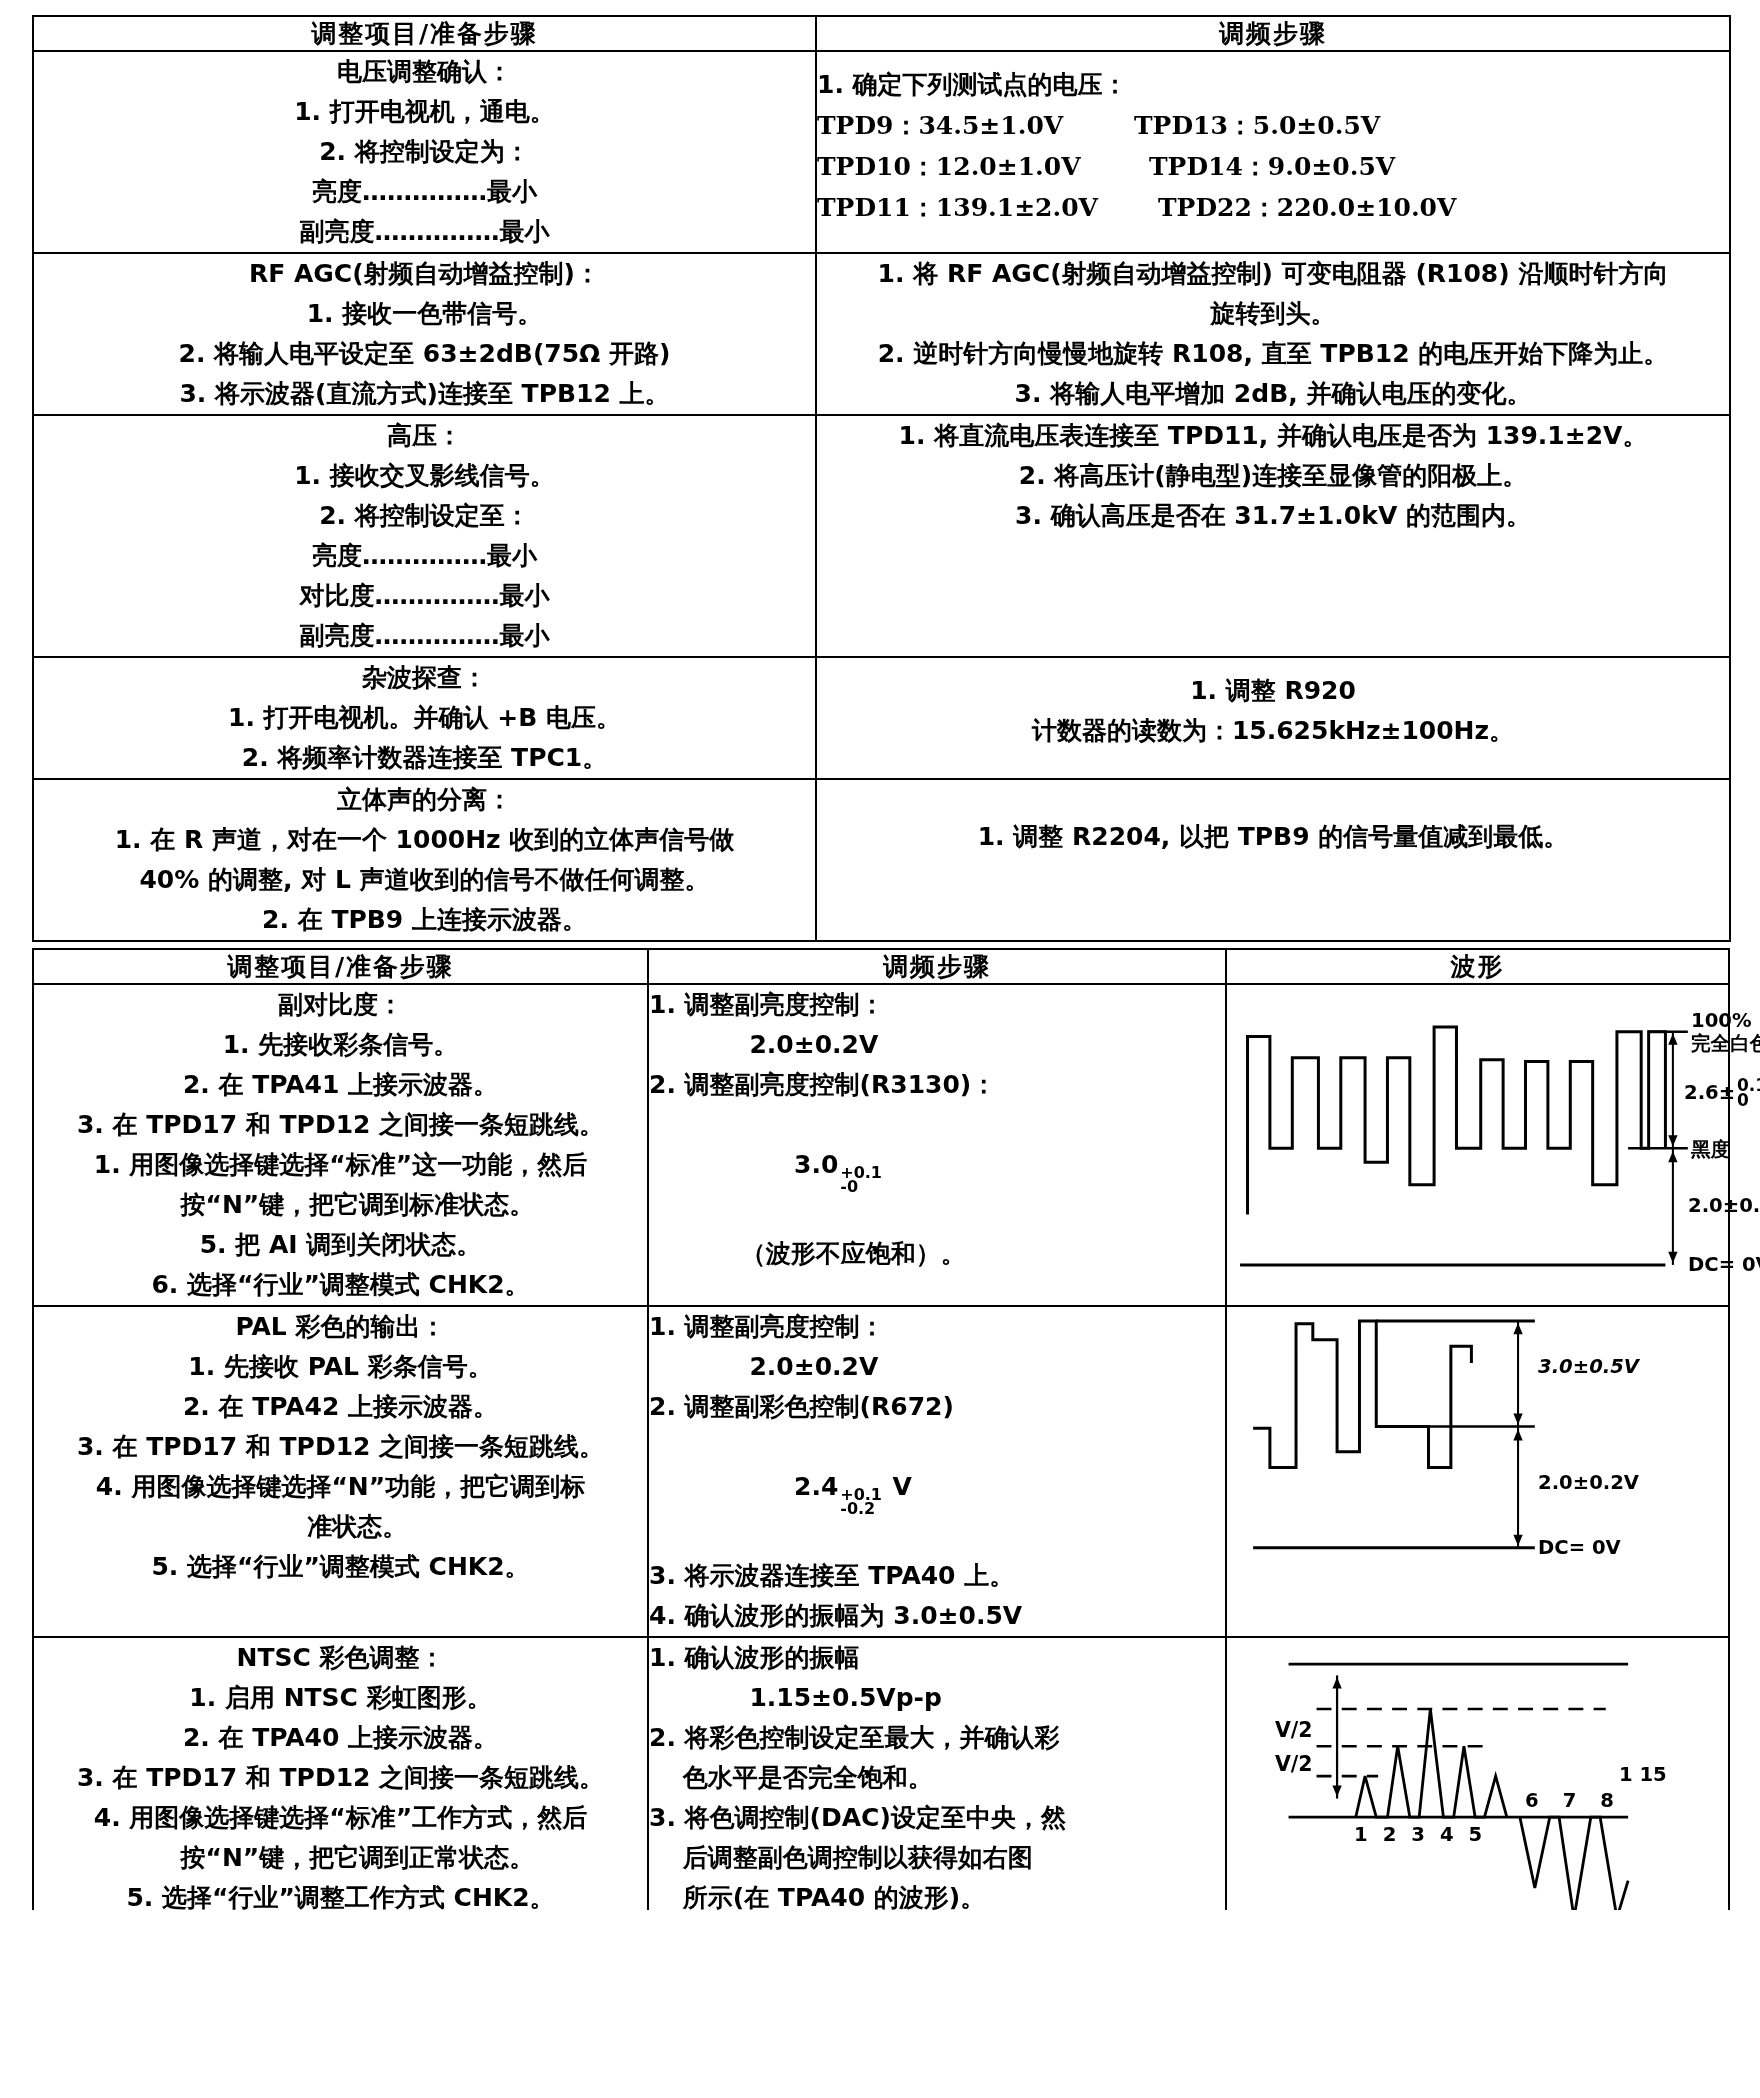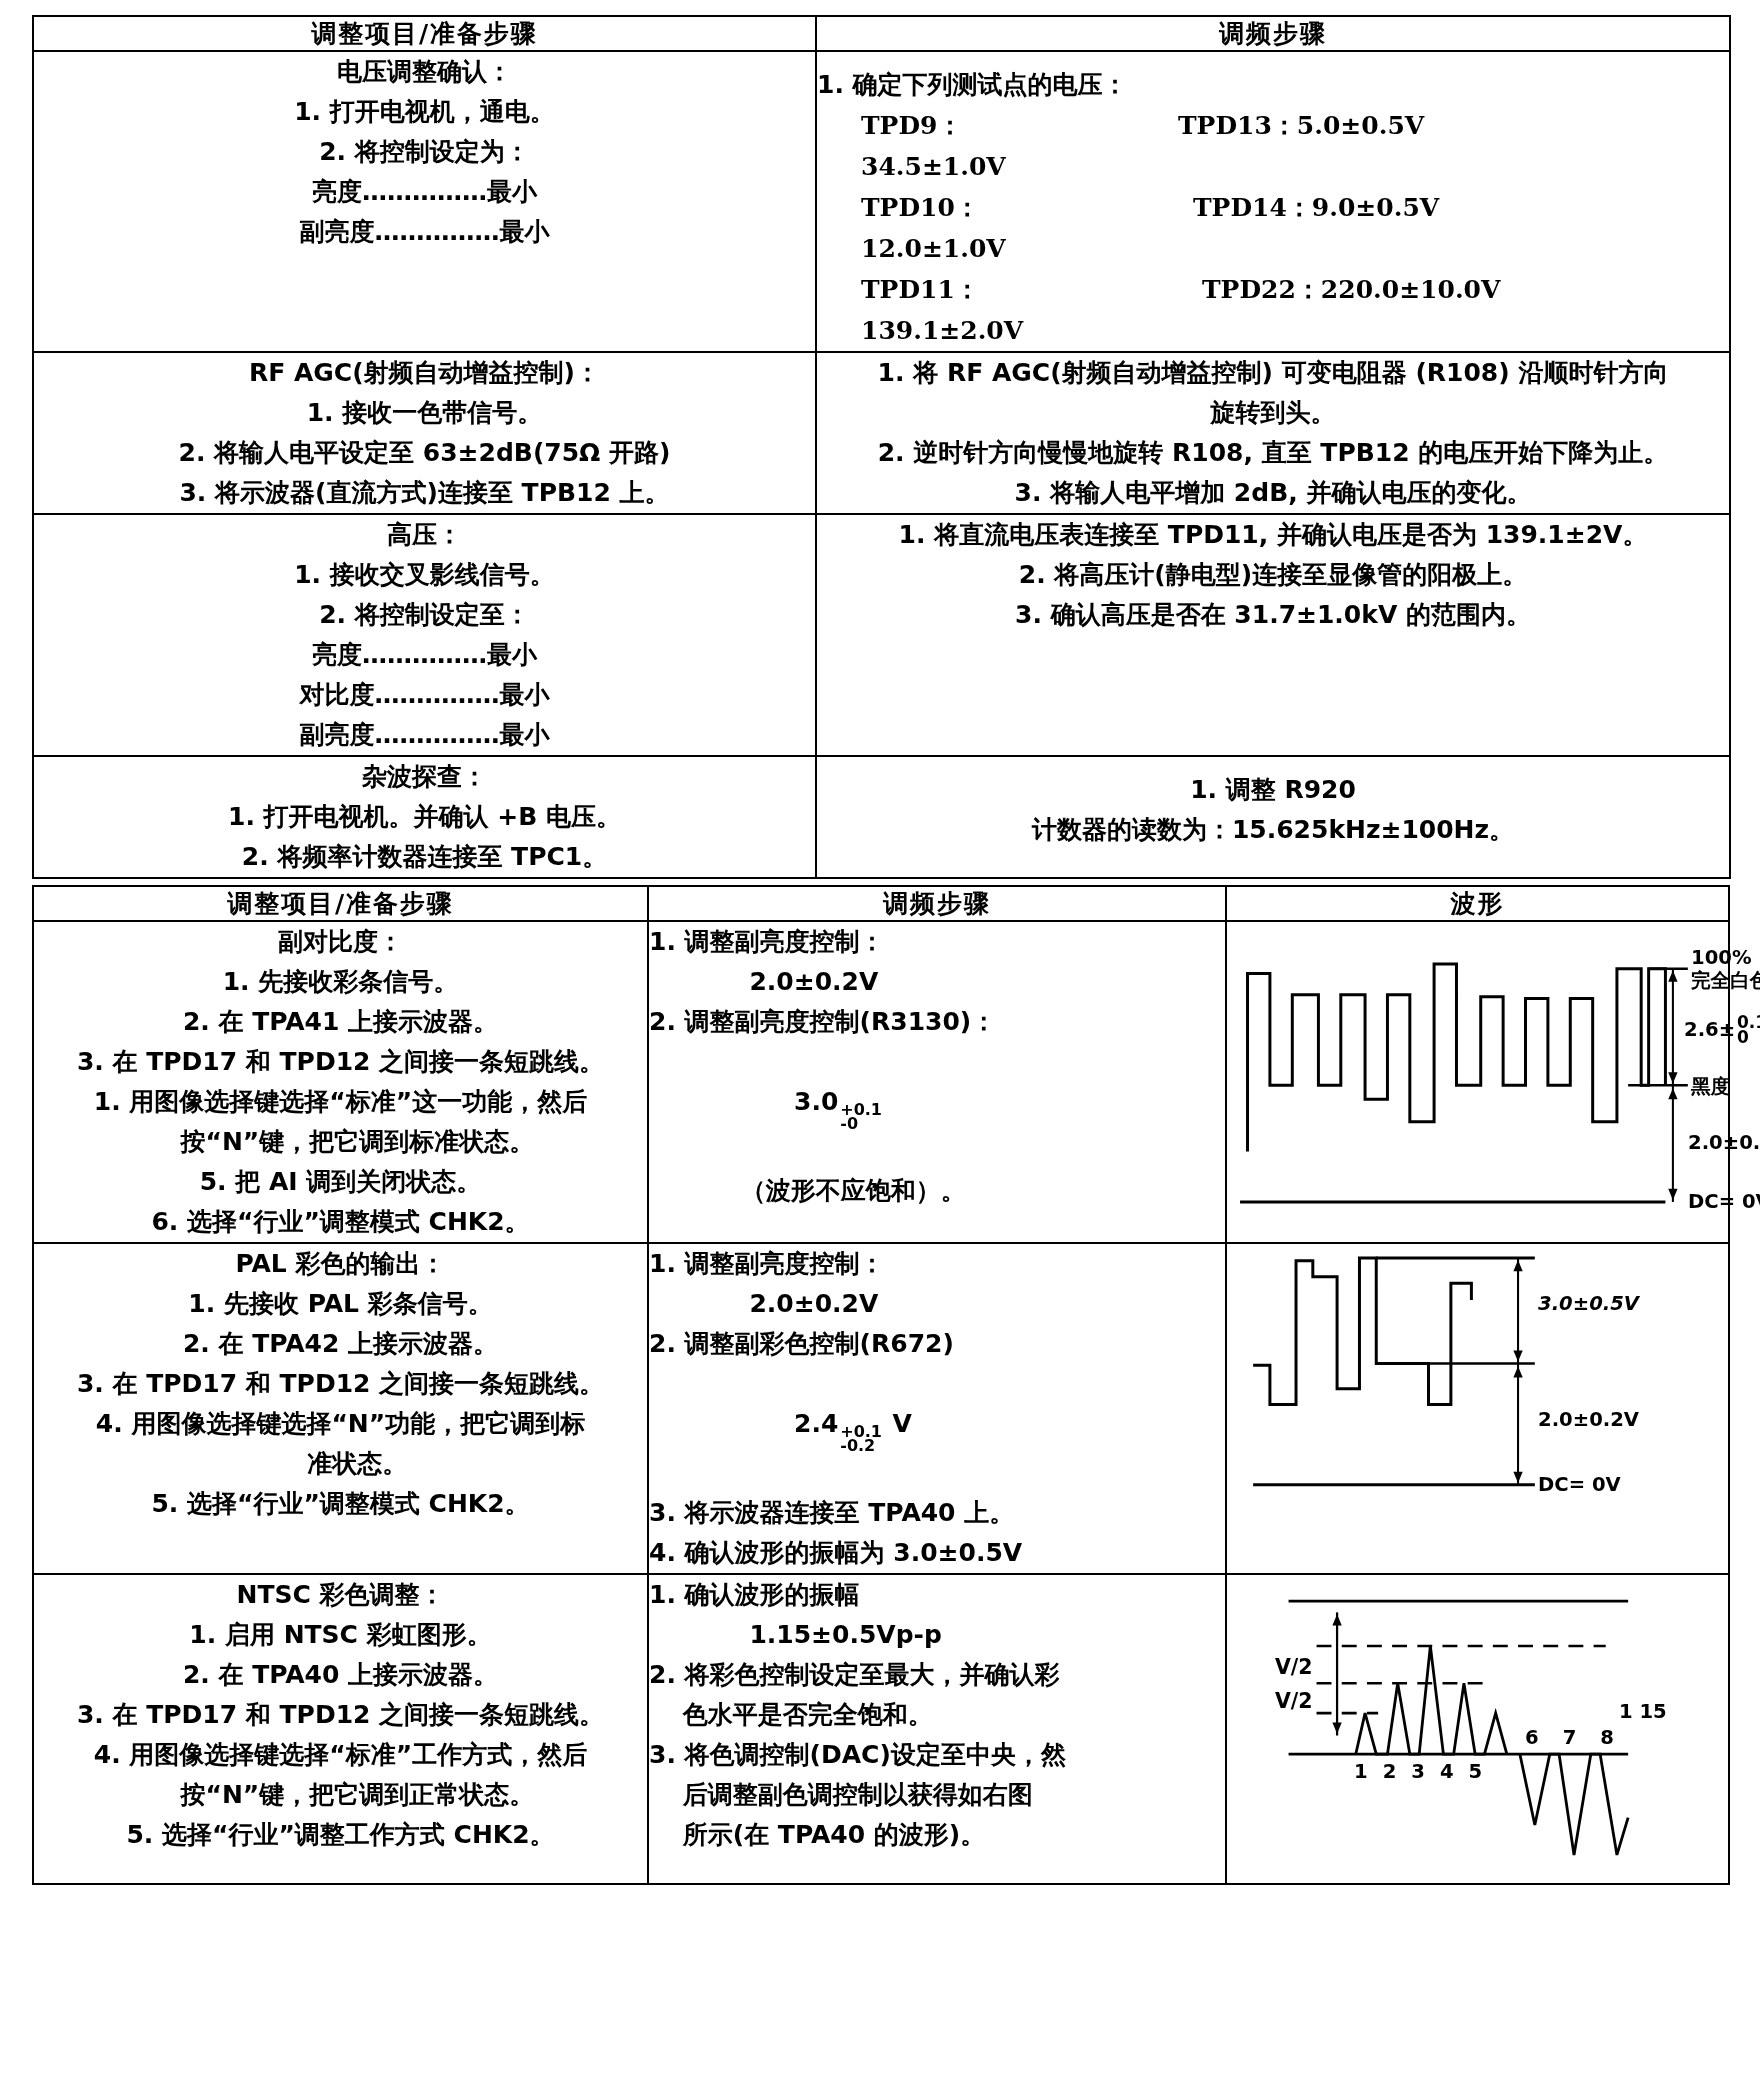--- a/index.html
+++ b/index.html
@@ -44,21 +44,21 @@
     letter-spacing:0px;
   }
   .ln.title{font-weight:bold;}
   .ln.ind{}
   .ln.ind2{padding-left:58px;}
   .ln.ser{font-family:"DejaVu Serif","Liberation Serif",serif;}
   .vgap{height:13px;}
 
   
   .vgrid{display:grid;grid-template-columns:289px 1fr;}
-  .vgrid .ln{line-height:41px;margin-left:44px;}
+  .vgrid .ln{line-height:41px;}
 
   
   .tol{display:inline-flex;flex-direction:column;vertical-align:-0.35em;
        line-height:0.88;font-size:16px;margin:0 1.9px;text-align:left;}
 
   
   .wf{position:relative;width:100%;height:100%;}
   .wf svg{display:block;}
   .wflabel{
     position:absolute;
@@ -144,20 +144,32 @@
         <div class="ln">1. 打开电视机。并确认 +B 电压。</div>
         <div class="ln">2. 将频率计数器连接至 TPC1。</div>
       </td>
       <td class="cellpad">
         <div class="vgap"></div>
         <div class="ln">1. 调整 R920</div>
         <div class="ln">计数器的读数为：15.625kHz±100Hz。</div>
       </td>
     </tr>
 
+    <tr>
+      <td class="cellpad">
+        <div class="ln title">立体声的分离：</div>
+        <div class="ln">1. 在 R 声道，对在一个 1000Hz 收到的立体声信号做</div>
+        <div class="ln">40% 的调整, 对 L 声道收到的信号不做任何调整。</div>
+        <div class="ln">2. 在 TPB9 上连接示波器。</div>
+      </td>
+      <td class="cellpad">
+        <div style="height:37px"></div>
+        <div class="ln">1. 调整 R2204, 以把 TPB9 的信号量值减到最低。</div>
+      </td>
+    </tr>
   </tbody>
     </table>
 
   <table class="doc" style="margin-top:5.6px;">
     <colgroup>
         <col style="width:615px">
         <col style="width:578px">
         <col style="width:503px">
       </colgroup>
     <tbody>

